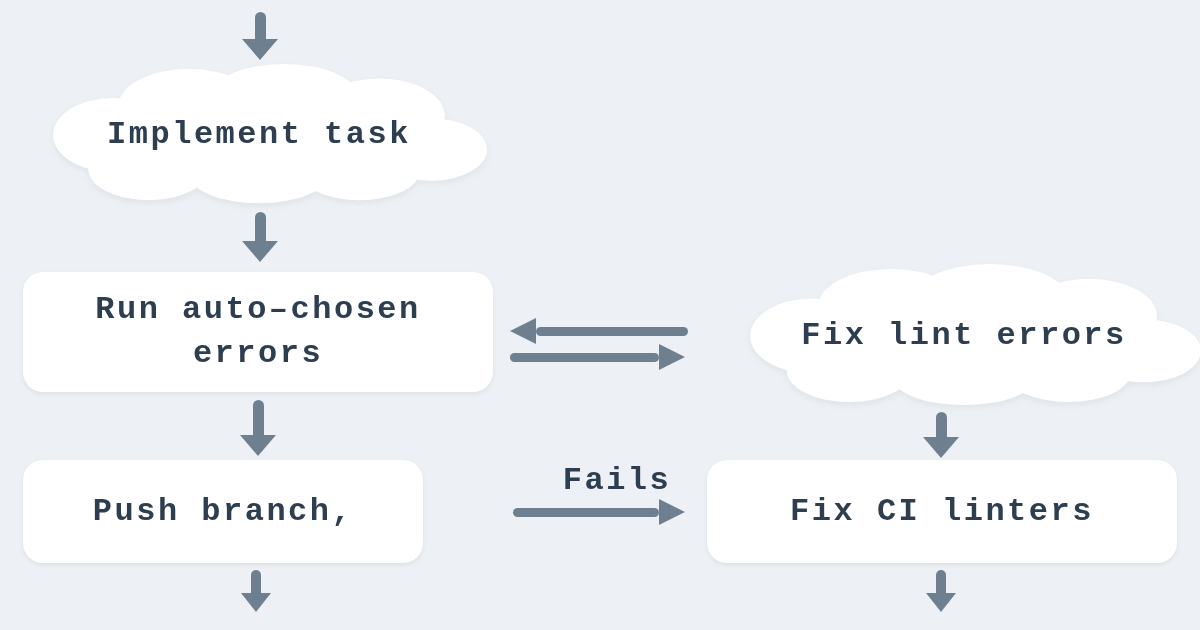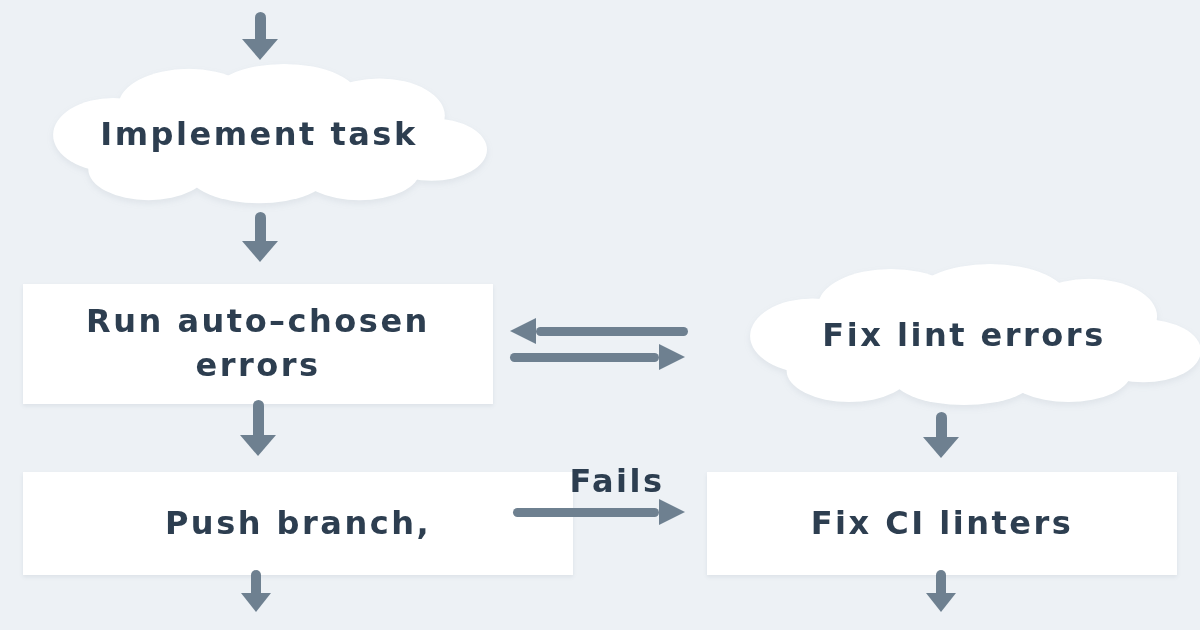--- a/index.html
+++ b/index.html
@@ -10,38 +10,38 @@
   }
   html,body{margin:0;padding:0;}
   body{
     width:1200px;height:630px;overflow:hidden;
     font-family:"DejaVu Sans","Liberation Sans",sans-serif;
     background:#fff;
   }
   .canvas{
     position:relative;width:1200px;height:630px;
     background:var(--bg);
+    font-family:Liberation Mono, monospace;
   }
   
   .node-label{
     position:absolute;inset:0;
     display:flex;align-items:center;justify-content:center;
     text-align:center;
     color:var(--text);
     font-weight:700;
     font-size:32px;
     letter-spacing:2.5px;
     line-height:1.36;
   }
   .process{
     position:absolute;
     background:var(--node);
-    border-radius:0;
+    border-radius:20px;
     box-shadow:0 2px 4px rgba(100,116,139,.12);
-    margin-top:12px;
   }
   .cloud{position:absolute;}
   .cloud svg{
     position:absolute;inset:0;width:100%;height:100%;
     filter:drop-shadow(0 3px 3px rgba(100,116,139,.10));
   }
   .cloud .node-label{position:absolute;}
   
   .varrow{
     position:absolute;width:36px;
@@ -164,21 +164,21 @@
   <div class="varrow" style="left:240px;top:400px;height:56px;">
     <div class="shaft"></div>
     <div class="head"></div>
   </div>
 
   <div class="varrow" style="left:923px;top:412px;height:46px;">
     <div class="shaft"></div>
     <div class="head"></div>
   </div>
 
-  <div class="process" style="left:23px;top:460px;width:550px;height:103px;">
+  <div class="process" style="left:23px;top:460px;width:400px;height:103px;">
     <div class="node-label">
       <span>
         <span>Push branch,</span><br>
       </span>
     </div>
   </div>
 
   <div class="edge-label" style="left:557px;top:462px;width:120px;">Fails</div>
   <div class="harrow" style="left:513px;top:499px;width:172px;">
     <div class="shaft"></div>

